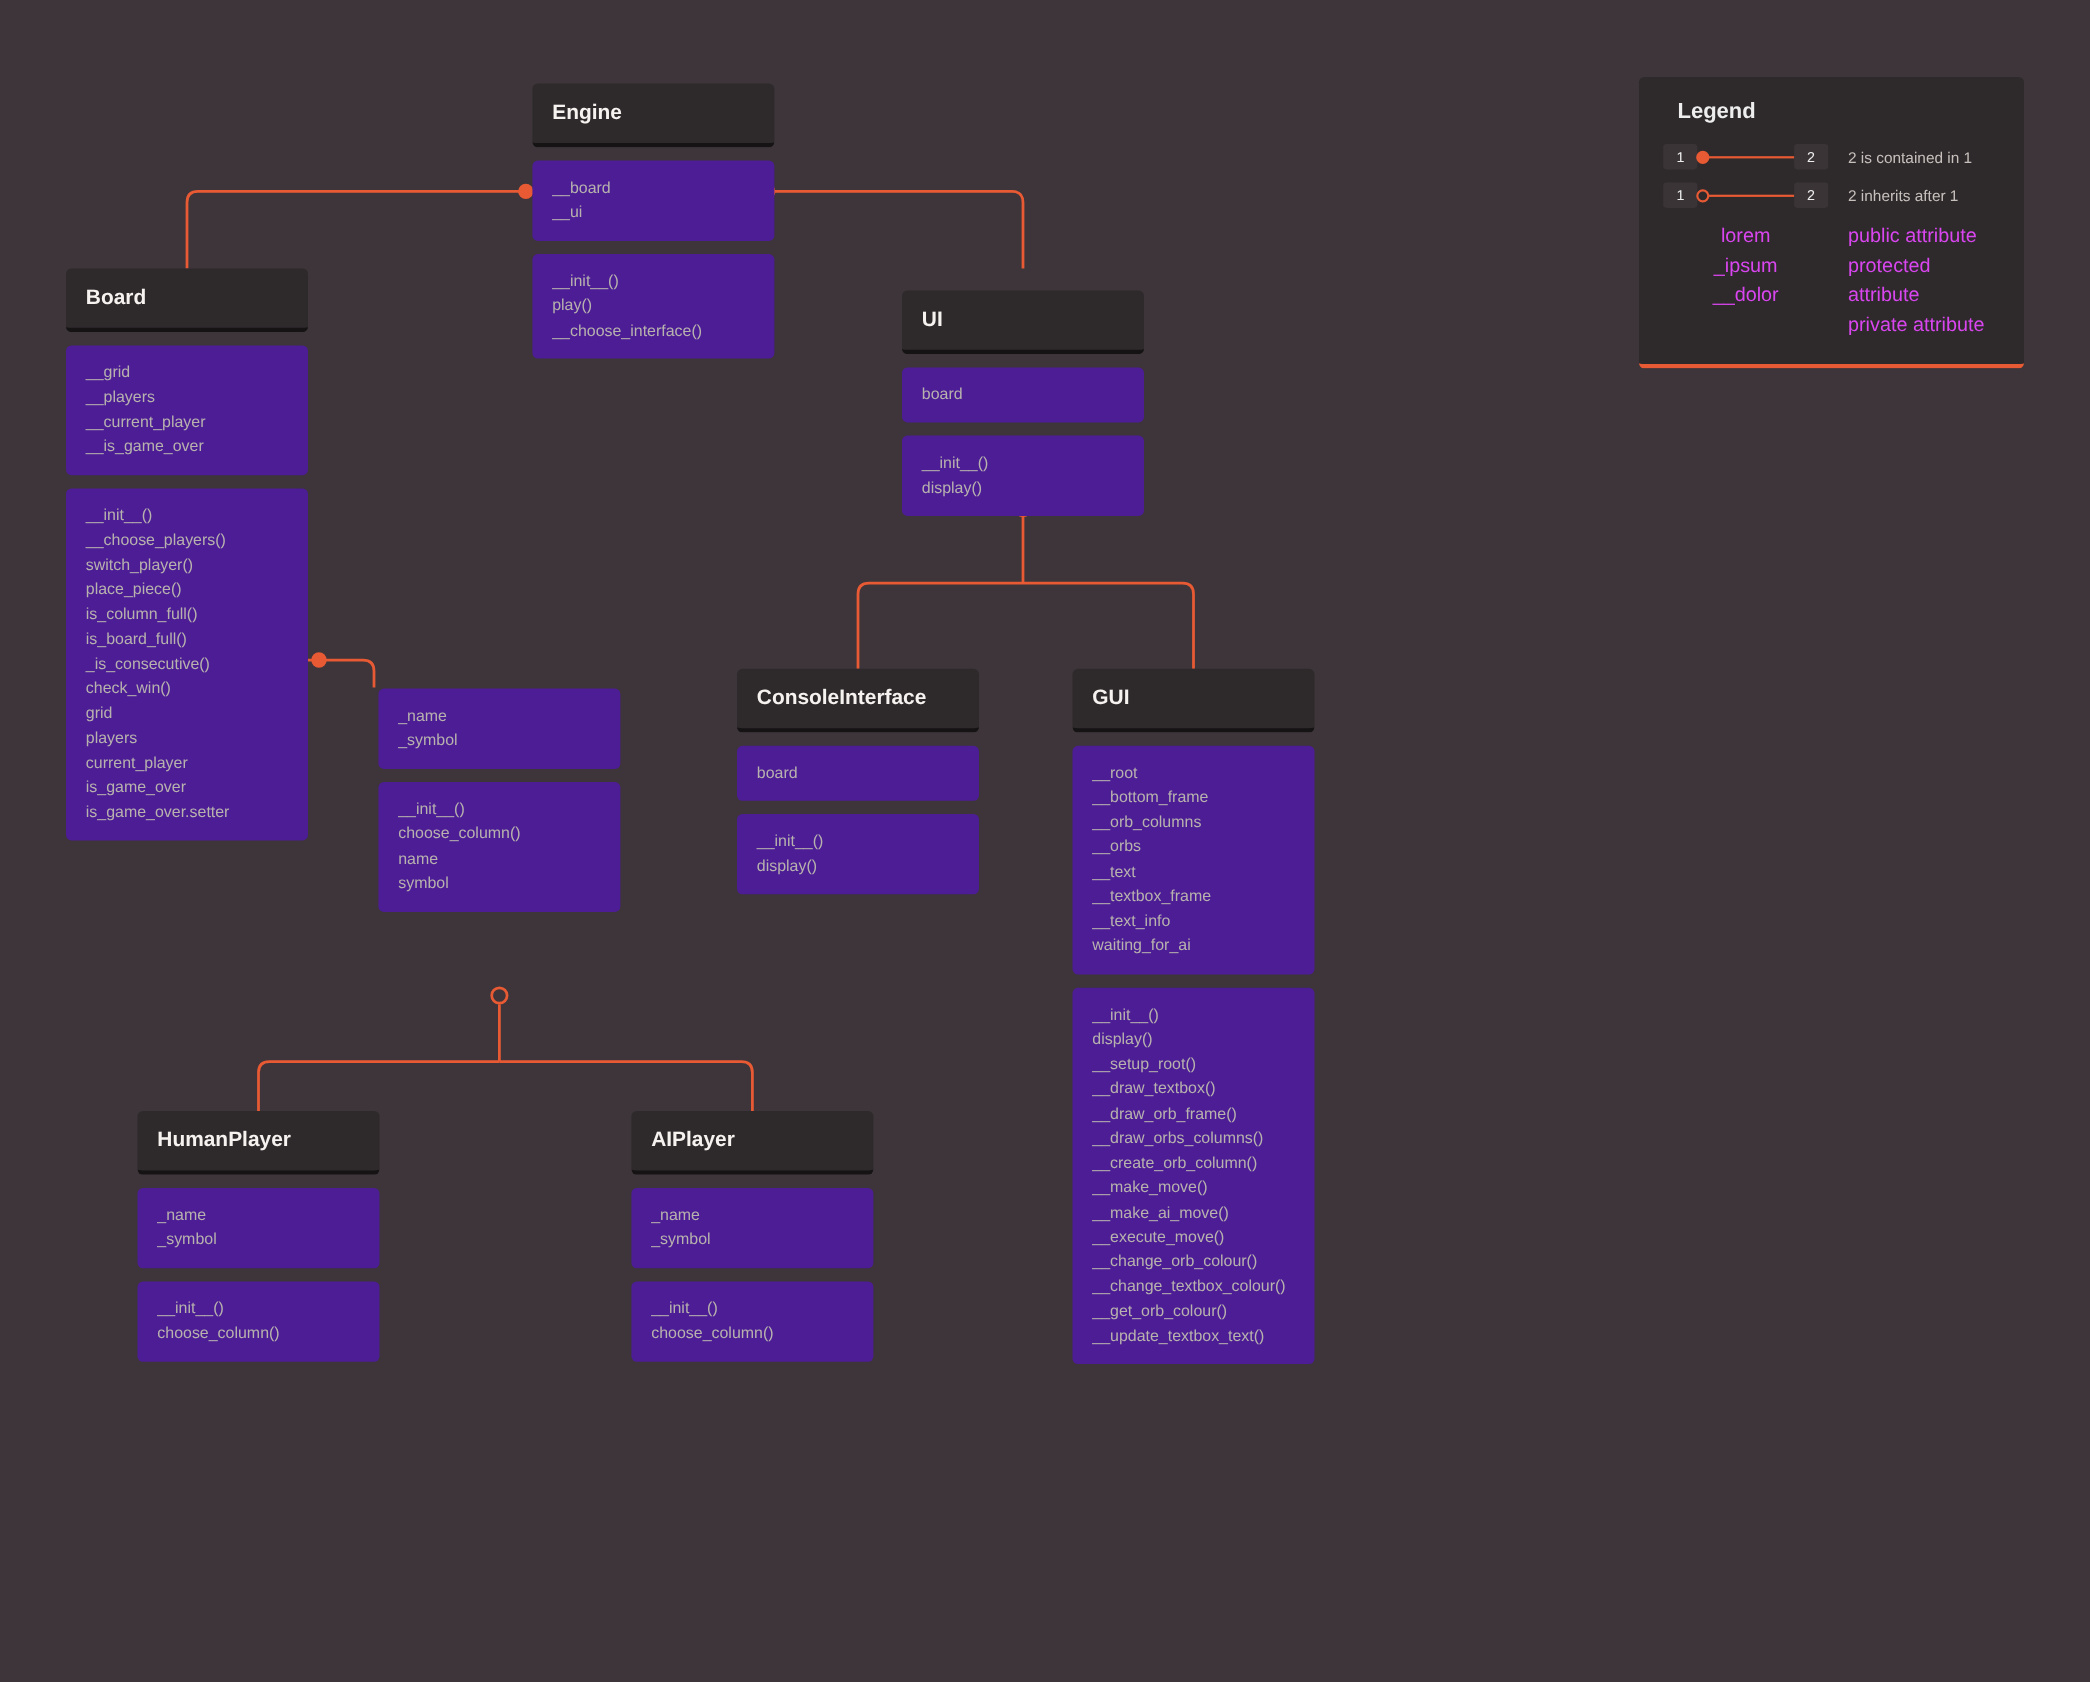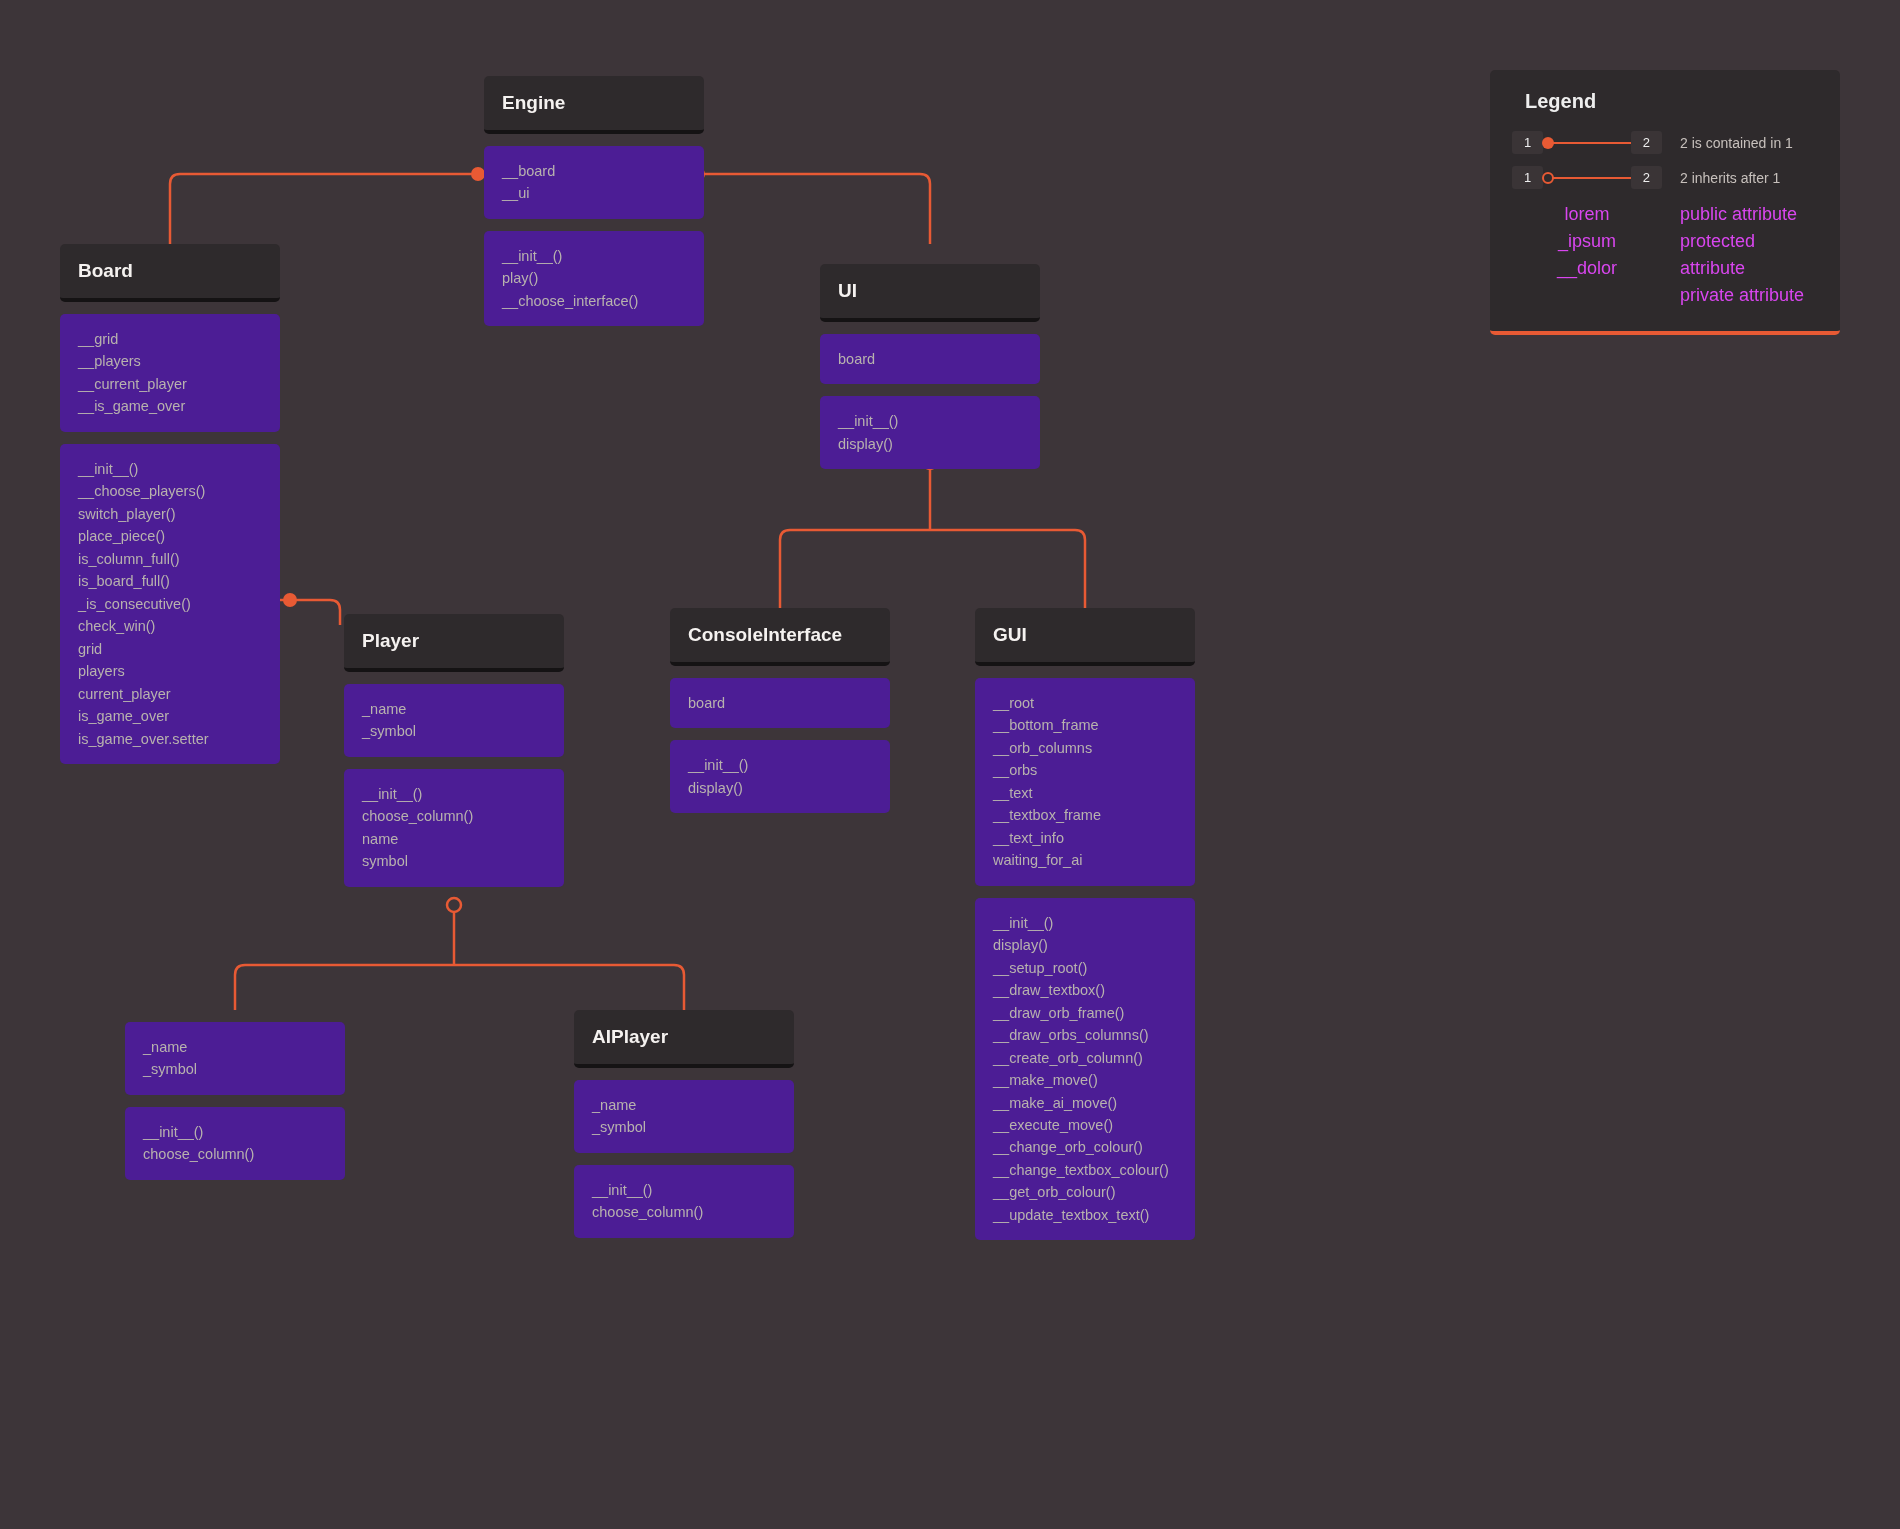--- a/index.html
+++ b/index.html
@@ -191,21 +191,20 @@
     <div class="class-section">
         <div>board</div>
       </div>
     <div class="class-section">
         <div>__init__()</div>
         <div>display()</div>
       </div>
   </div>
 
   <div class="class-box" style="left:344px; top:614px;">
-    <div class="class-header">Player</div>
     <div class="class-section">
         <div>_name</div>
         <div>_symbol</div>
       </div>
     <div class="class-section">
         <div>__init__()</div>
         <div>choose_column()</div>
         <div>name</div>
         <div>symbol</div>
       </div>
@@ -246,20 +245,21 @@
         <div>__make_ai_move()</div>
         <div>__execute_move()</div>
         <div>__change_orb_colour()</div>
         <div>__change_textbox_colour()</div>
         <div>__get_orb_colour()</div>
         <div>__update_textbox_text()</div>
       </div>
   </div>
 
   <div class="class-box" style="left:125px; top:1010px;">
+    <div class="class-header">HumanPlayer</div>
     <div class="class-section">
         <div>_name</div>
         <div>_symbol</div>
       </div>
     <div class="class-section">
         <div>__init__()</div>
         <div>choose_column()</div>
       </div>
   </div>
 

